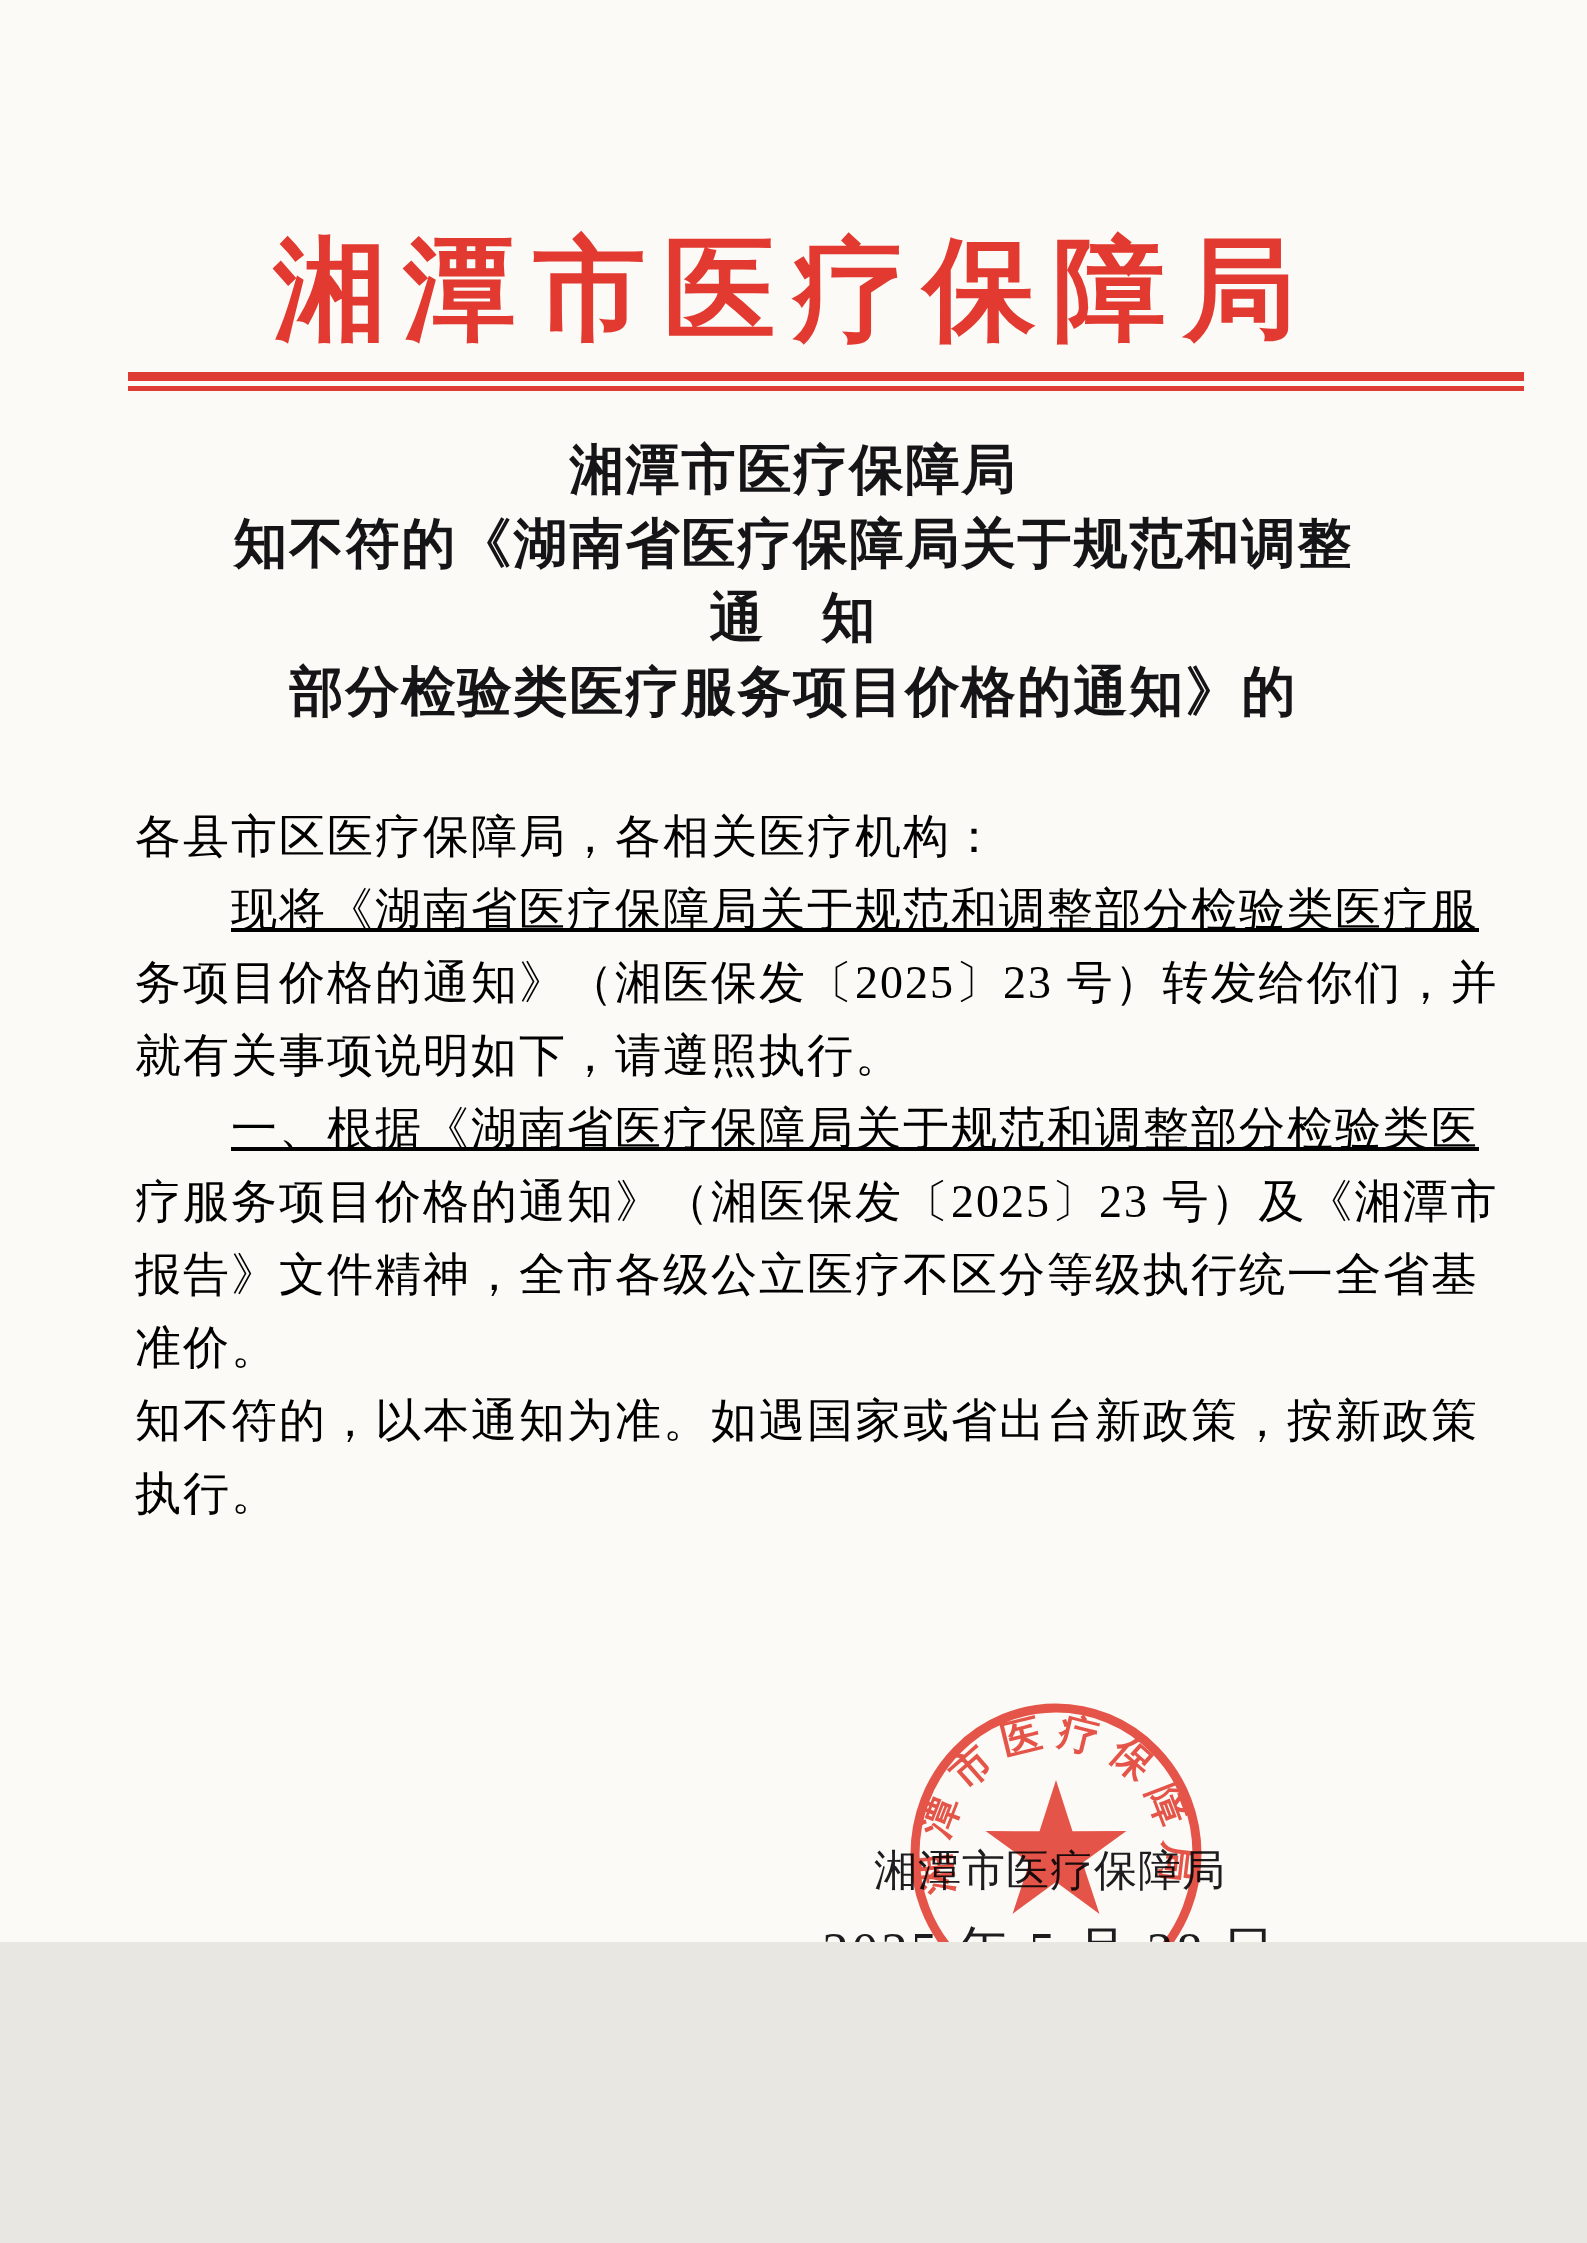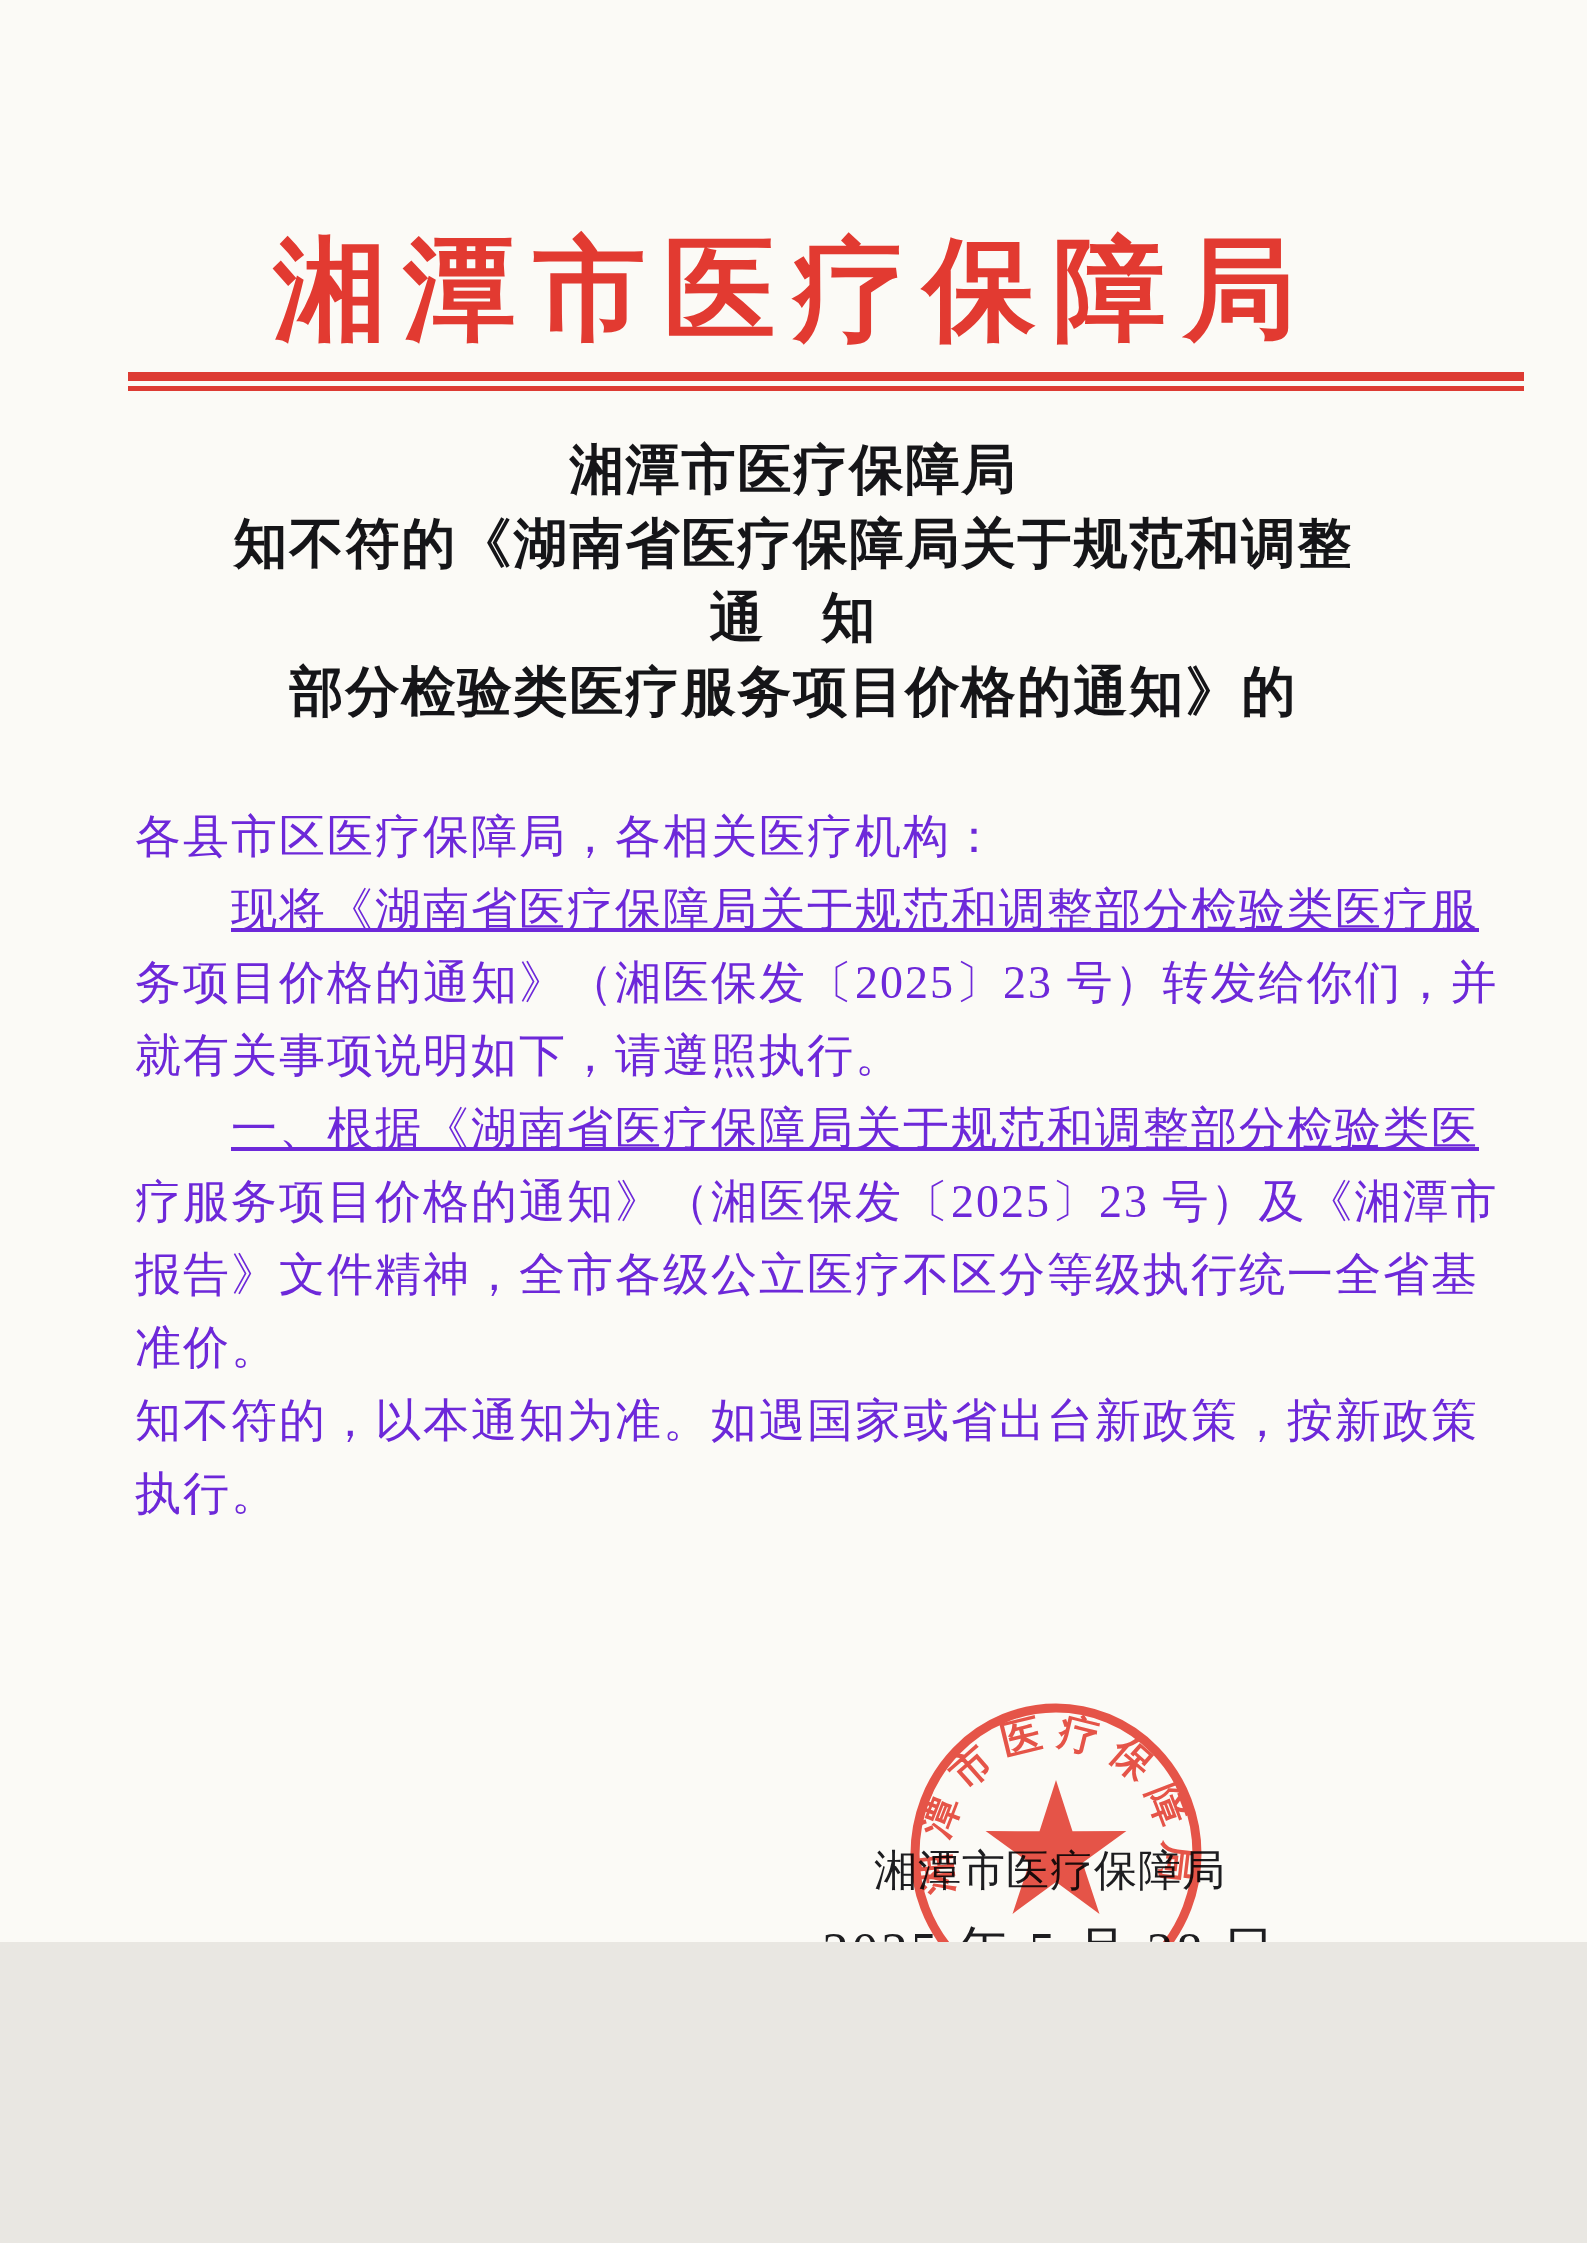--- a/index.html
+++ b/index.html
@@ -44,21 +44,21 @@
     letter-spacing:2px;
     color:#151518;
     white-space:nowrap;
   }
 
   
   .body-text {
     position:absolute; top:800px; left:135px; width:1335px;
     font-size:46px; line-height:73px;
     letter-spacing:2px;
-    color:#6d28d9;
+    color:#000000;
   }
   .body-text .line { white-space:nowrap; }
   .body-text .line.indent { padding-left:96px;text-decoration:underline; }
 
   
   .sig-org {
     position:absolute; top:1842px; left:750px; width:600px;
     text-align:center; font-size:43px; letter-spacing:1px;
     color:#1d1d20; white-space:nowrap; z-index:2;
   }

